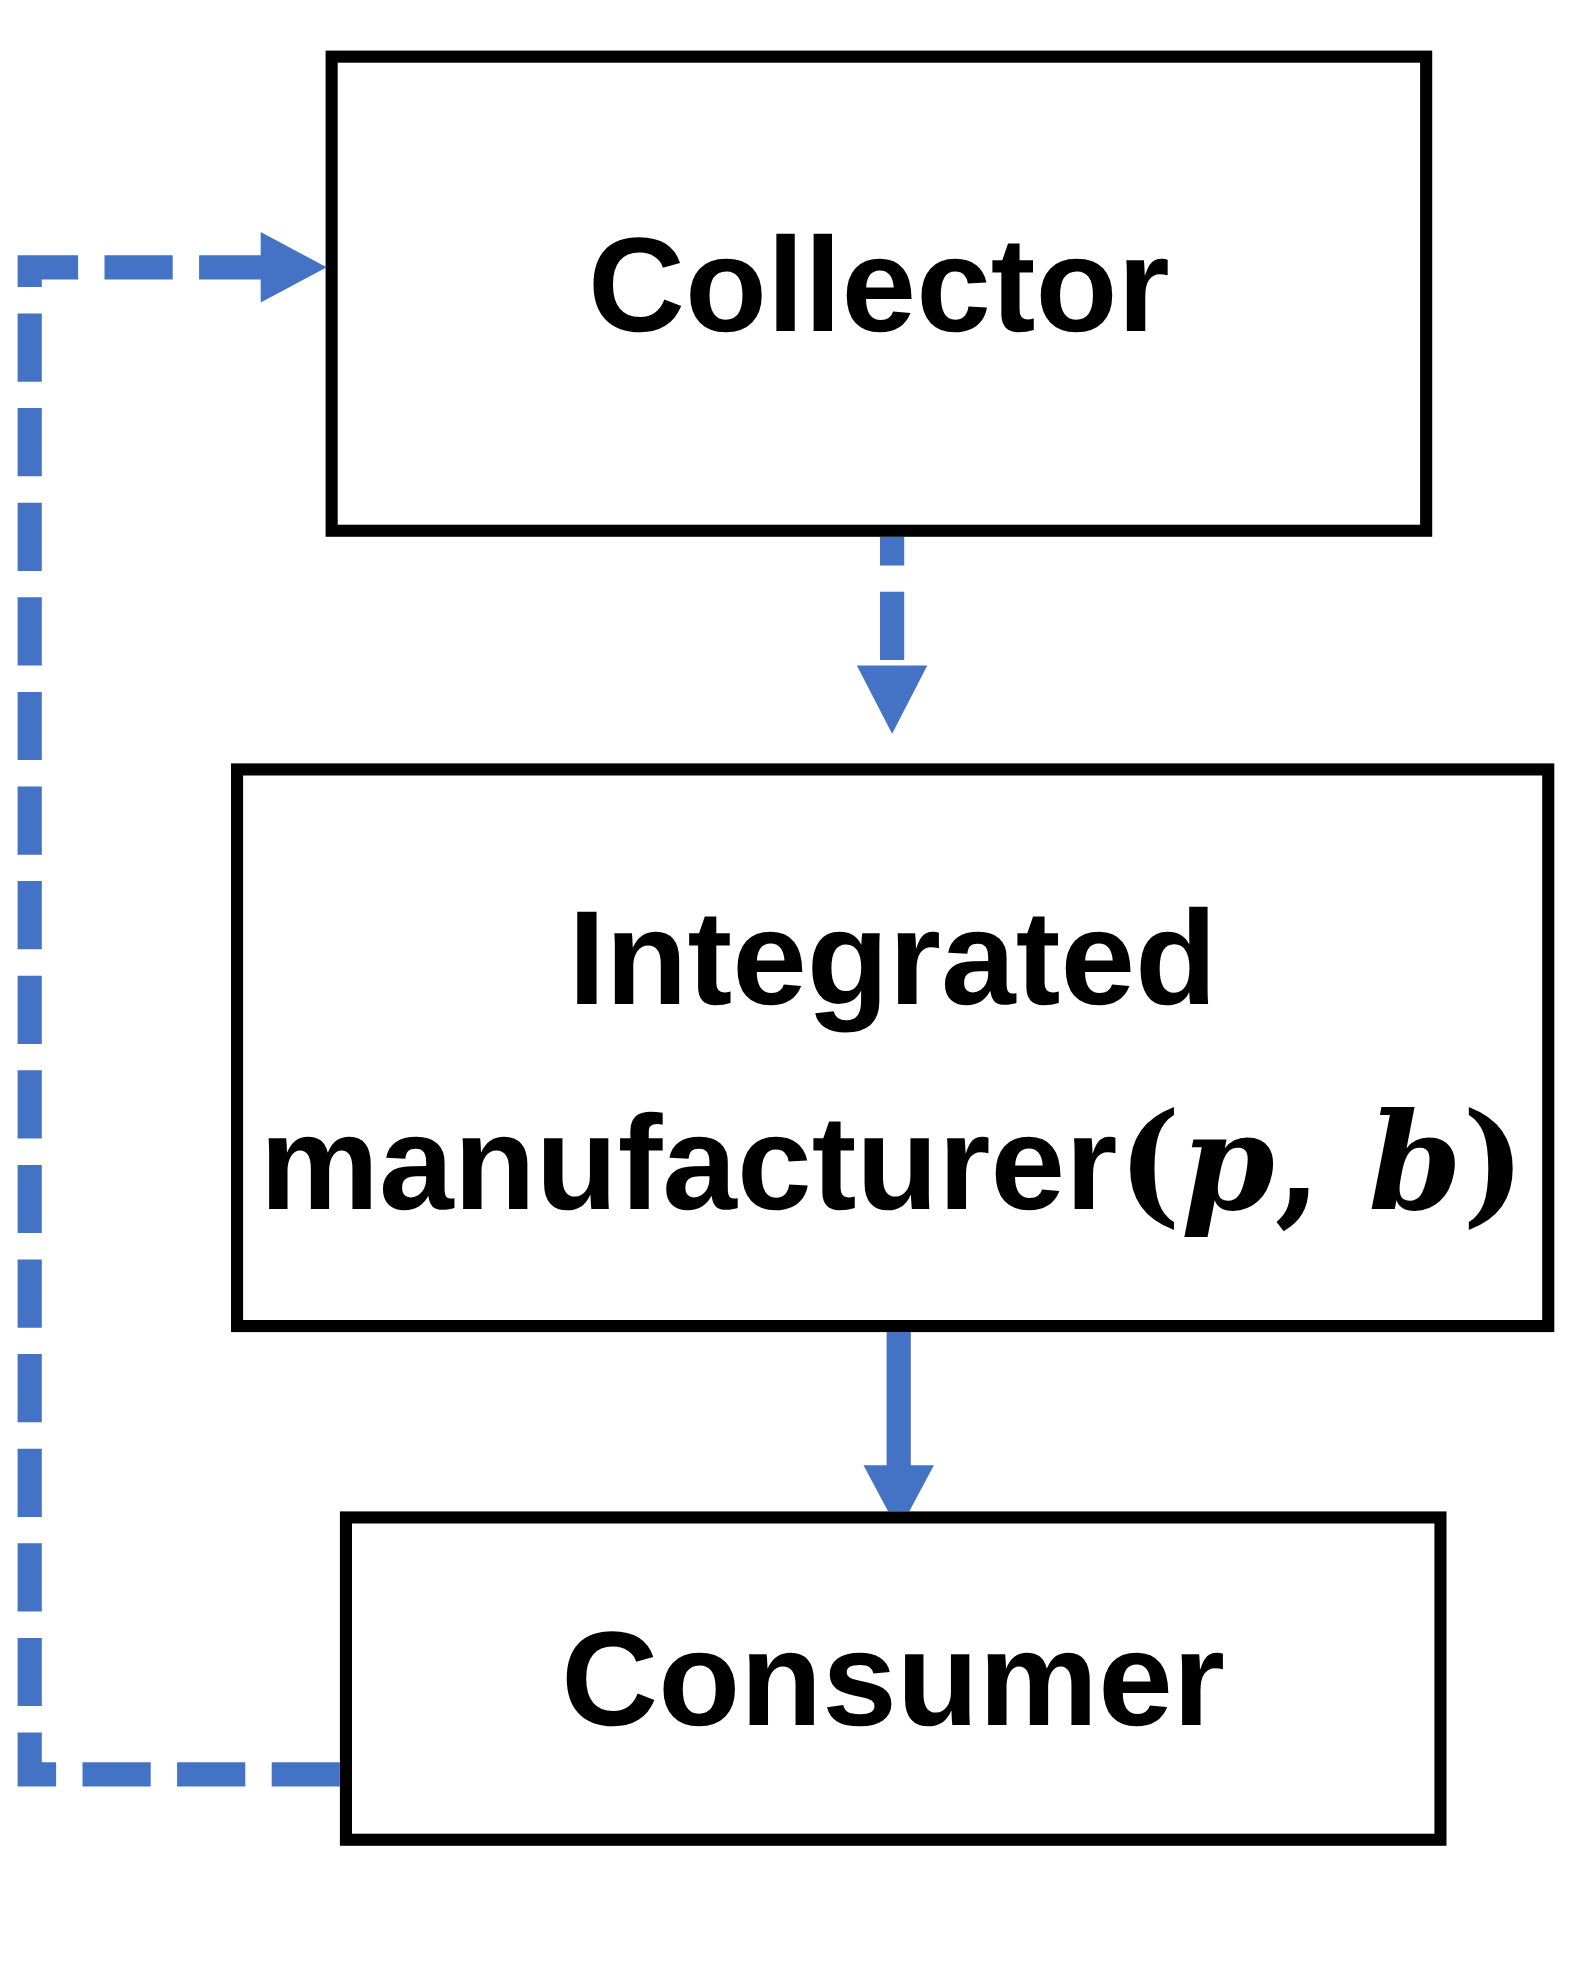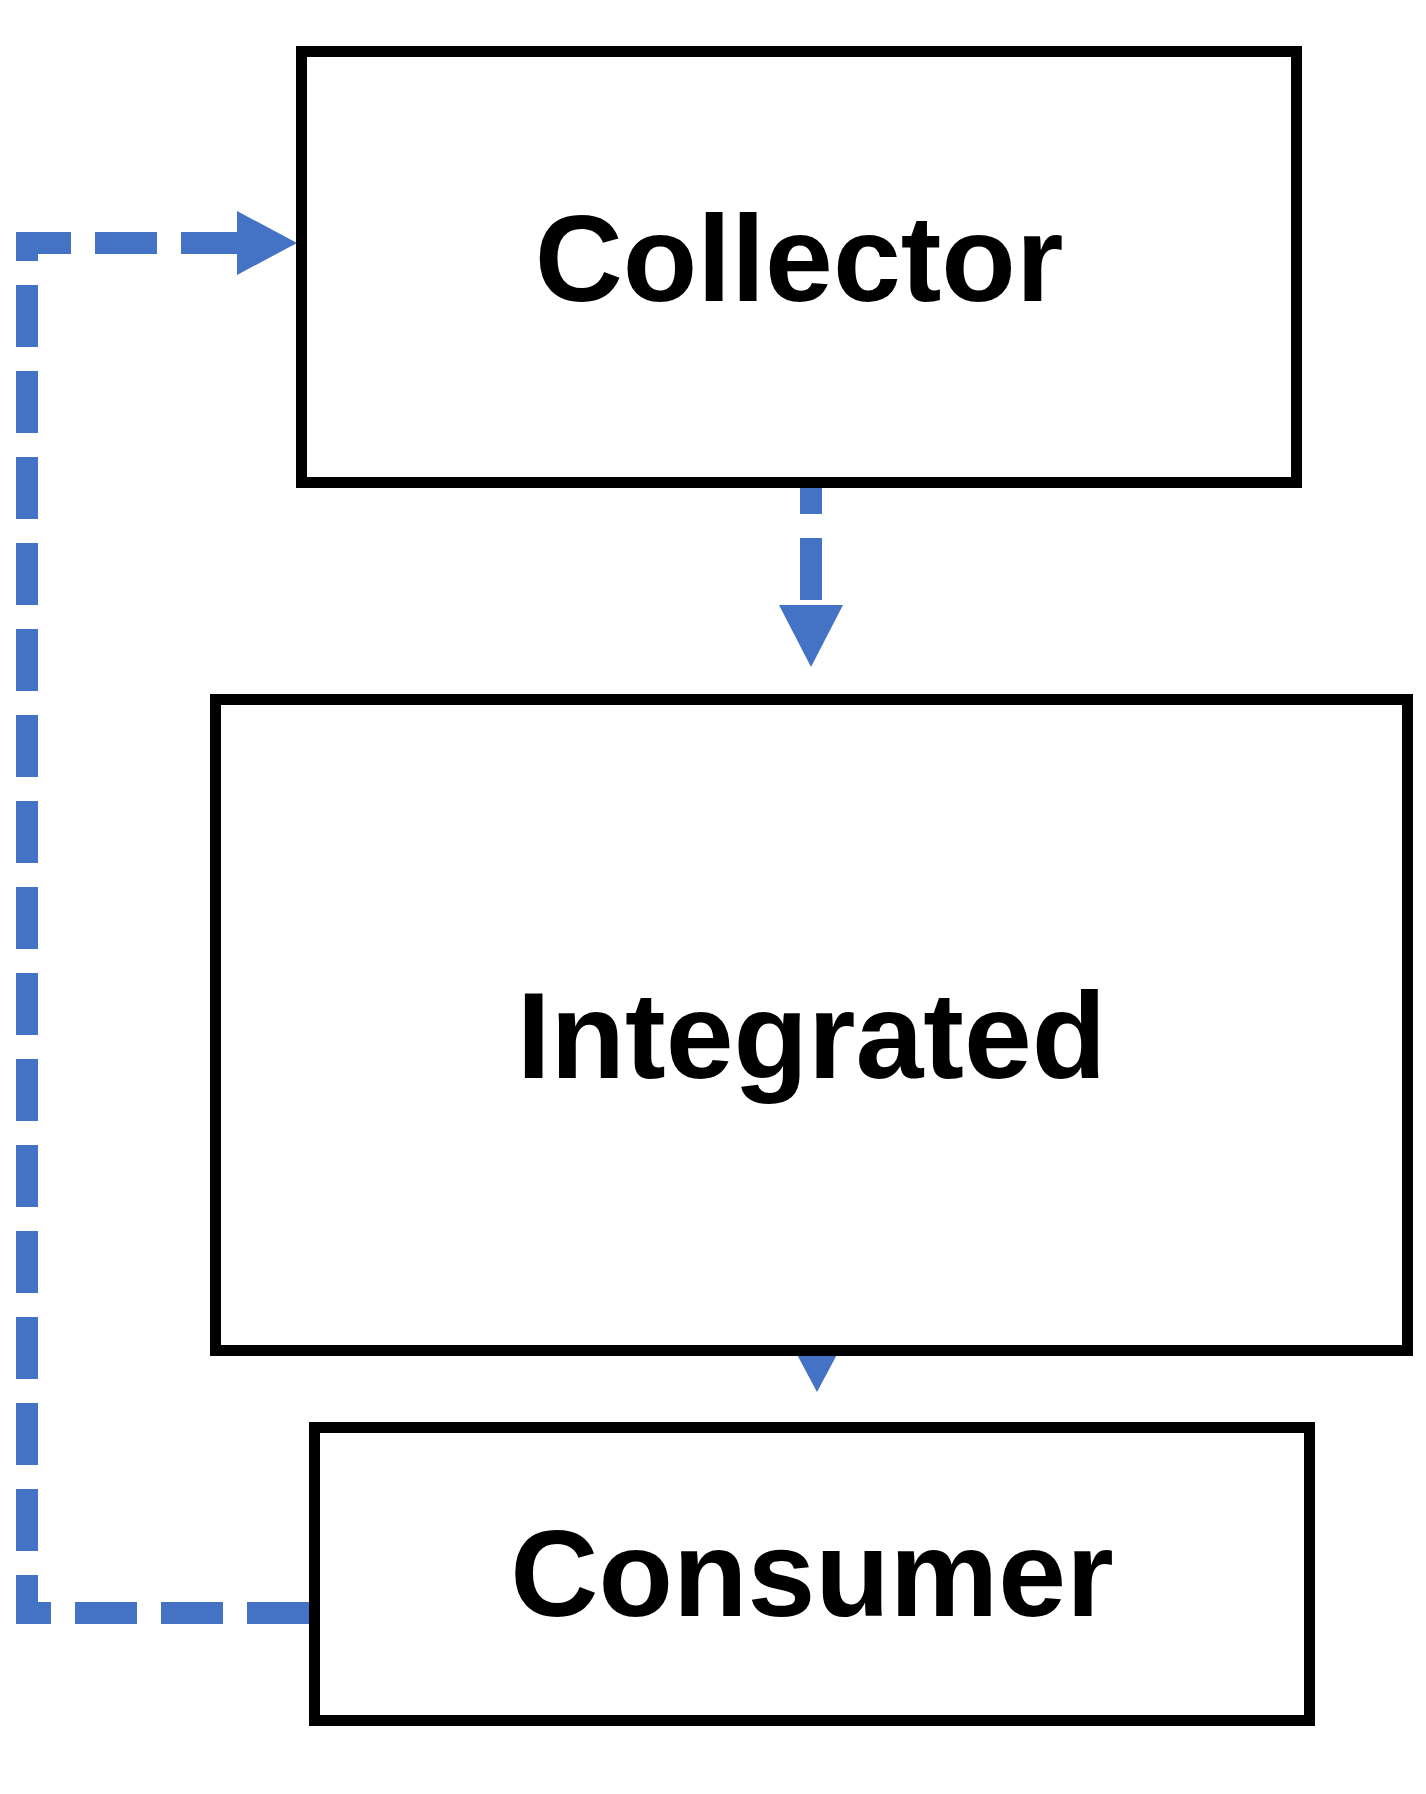--- a/index.html
+++ b/index.html
@@ -25,22 +25,22 @@
     border:11px solid var(--color-border);
     background:var(--color-bg);
     display:flex;flex-direction:column;
     align-items:center;justify-content:center;
     text-align:center;
     color:var(--color-text);
     font-weight:bold;font-size:122px;line-height:1;margin-top:31px;
   }
   .line{white-space:nowrap;}
   #collector-box{left:296px;top:15px;width:1006px;height:442px;gap:52px;padding-bottom:16px;}
-  #manufacturer-box{left:210px;top:663px;width:1203px;height:662px;gap:63px;padding-top:22px;}
-  #consumer-box{left:309px;top:1391px;width:1006px;height:304px;}
+  #manufacturer-box{left:210px;top:663px;width:1203px;height:517px;gap:63px;padding-top:22px;}
+  #consumer-box{left:309px;top:1343px;width:1006px;height:304px;}
   .math{font-family:"DejaVu Serif","Liberation Serif",serif;font-weight:bold;font-style:normal;}
   .math-it{font-family:"DejaVu Serif","Liberation Serif",serif;font-weight:bold;font-style:italic;}
   .shaft{stroke:var(--color-arrow);stroke-width:22;fill:none;}
   .dashed{stroke-dasharray:62 24;}
   .head{fill:var(--color-arrow);stroke:none;}
 </style>
 </head>
 <body>
 
 <svg class="arrows-layer" viewBox="0 0 1426 1794" width="1426" height="1794" xmlns="http://www.w3.org/2000/svg" aria-hidden="true">
@@ -57,17 +57,18 @@
     <polygon class="head" points="237,211 237,275 297,243"></polygon>
   </g>
 </svg>
 
 <div class="node" id="collector-box">
   <div class="line">Collector</div>
 </div>
 
 <div class="node" id="manufacturer-box">
   <div class="line">Integrated</div>
+  <div class="line"><span>manufacturer</span><span class="math">(</span><span class="math-it">p</span><span class="math">, </span><span class="math-it">b</span><span class="math">)</span></div>
 </div>
 
 <div class="node" id="consumer-box">
   <div class="line">Consumer</div>
 </div>
 
 </body></html>

